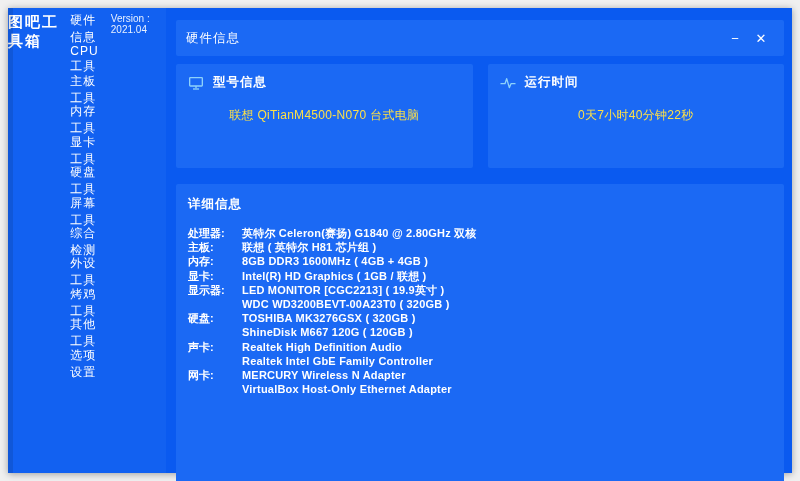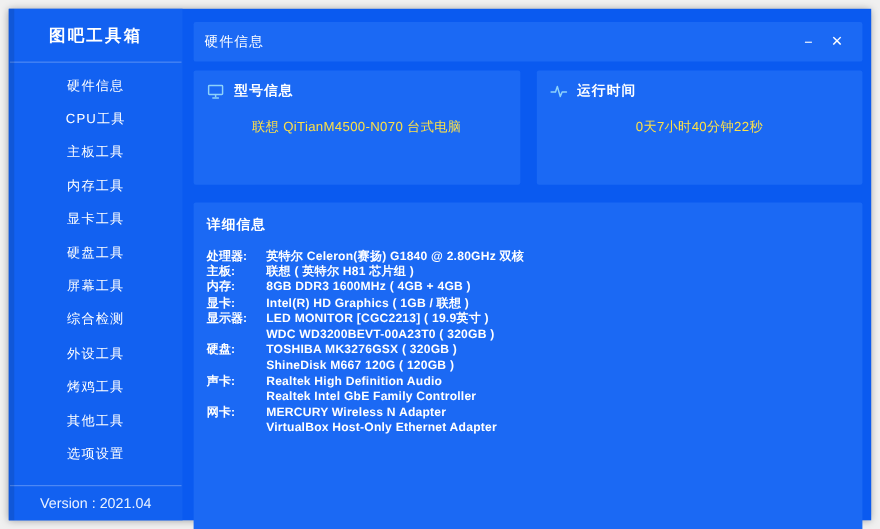--- a/index.html
+++ b/index.html
@@ -16,21 +16,21 @@
     width: 784px; height: 465px;
     display: flex;
     box-shadow: 0 1px 7px rgba(0,0,0,0.35);
     background: #0a5af0;
   }
   
   .sidebar {
     width: 158px;
     background: #1261f1;
     display: flex;
-    flex-direction: column;
+    flex-direction: row;
     position: relative;
     flex: none;
   }
   .sidebar::before {
     content: "";
     position: absolute;
     left: 0; top: 0; bottom: 0;
     width: 5px;
     background: rgba(0,0,0,0.10);
   }
@@ -60,21 +60,21 @@
     cursor: pointer;
     letter-spacing: 1px;
   }
   .sb-spacer { flex: 1; }
   .version {
     height: 31px;
     display: flex;
     align-items: center;
     justify-content: center;
     color: #e8f1ff;
-    font-size: 13px;
+    font-size: 10px;
   }
   
   .main {
     flex: 1;
     padding: 12px 8px 0 10px;
     display: flex;
     flex-direction: column;
   }
   .titlebar {
     height: 36px;

